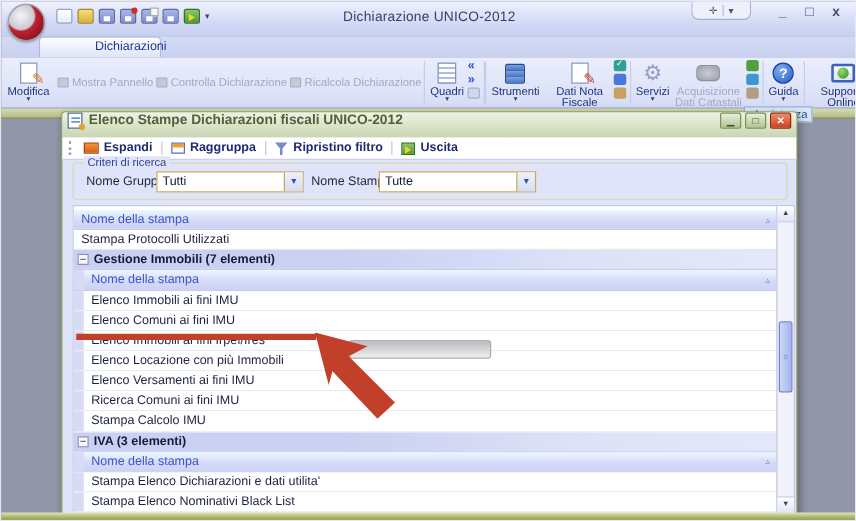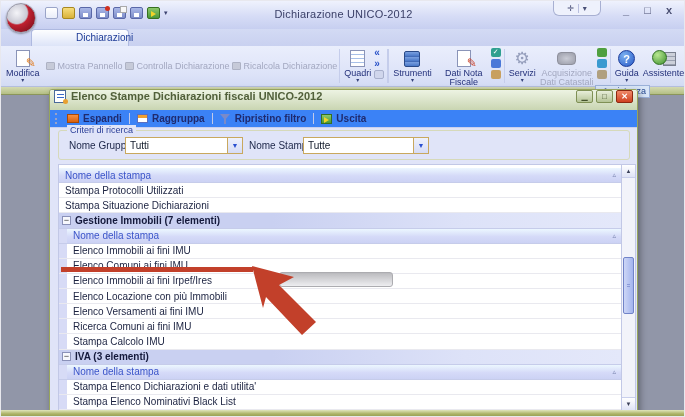--- a/index.html
+++ b/index.html
@@ -98,21 +98,21 @@
   .dtitle{height:20px;border-radius:2px 2px 0 0;display:flex;align-items:flex-start;padding:0 4px;
     background:linear-gradient(#edf3e3,#c9d5b2);}
   .dicon{width:12px;height:13px;background:#fff;border:1px solid #4a6a9a;position:relative;flex:none;}
   .dicon::before{content:"";position:absolute;left:2px;top:3px;width:7px;height:1px;background:#3a6ac8;box-shadow:0 3px 0 #3a6ac8;}
   .dicon::after{content:"";position:absolute;right:-3px;bottom:-2px;width:5px;height:5px;border-radius:50%;background:#e8a030;}
   .dtitle-text{flex:1;padding-left:5px;font-size:11px;font-weight:bold;color:#51603a;}
   .dbtns{display:flex;gap:3px;}
   .dbtn{width:17px;height:13px;border-radius:2px;font-size:8px;line-height:11px;text-align:center;}
   .dbtn-min,.dbtn-max{background:linear-gradient(#e7eeda,#b5c496);border:1px solid #7f9055;color:#44522c;}
   .dbtn-close{background:linear-gradient(#f0males,#cf4020);background:linear-gradient(#f08a6a,#cf4020);border:1px solid #8d2810;color:#fff;font-weight:bold;}
-  .dtoolbar{height:18px;background:#3b82f6;border-bottom:1px solid #c9d0ee;
+  .dtoolbar{height:18px;background:#ffffff;border-bottom:1px solid #c9d0ee;
     display:flex;align-items:center;padding:0 4px;font-size:10px;color:#1f2a6e;font-weight:bold;}
   .grip{width:2px;height:11px;border-left:2px dotted #9aa2c8;margin:0 4px 0 1px;}
   .titem{display:flex;align-items:center;gap:4px;padding:0 6px;white-space:nowrap;}
   .tsep{width:1px;height:11px;background:#c2c9e8;margin:0 1px;}
   .i-espandi{width:12px;height:9px;background:linear-gradient(#f89040,#d86010);border:1px solid #a84808;}
   .i-raggruppa{width:11px;height:9px;background:#fff;border:1px solid #5a6ec0;position:relative;}
   .i-raggruppa::before{content:"";position:absolute;left:0;top:0;right:0;height:3px;background:#f0a030;}
   .i-filtro{position:relative;width:11px;height:10px;}
   .i-filtro::before{content:"";position:absolute;left:0;top:0;width:0;height:0;
     border-left:5px solid transparent;border-right:5px solid transparent;border-top:6px solid #7a8ac8;}
@@ -285,29 +285,20 @@
     </div>
     <div class="rsep"></div>
     <div class="rgroup">
       <div class="rbtn">
         <div class="bicon">
             <div class="icon-help">?</div>
           </div>
         <span class="rlabel">Guida</span>
         <span class="caret">▾</span>
       </div>
-      <div class="rbtn">
-        <div class="bicon">
-          <div class="icon-assist">
-              <div class="stack"></div>
-              <div class="globe"></div>
-            </div>
-        </div>
-        <span class="rlabel">Assistente</span>
-      </div>
     </div>
     <div class="rsep"></div>
     <div class="rgroup">
       <div class="rbtn" style="width:58px;">
         <div class="bicon">
           <div class="icon-monitor">
               <div class="dot"></div>
             </div>
         </div>
         <span class="rlabel2">Supporto Online</span>
@@ -367,23 +358,20 @@
     </div>
 
     <div class="plist">
         <div class="lrow header">
           <span>Nome della stampa</span>
           <span class="sort">▵</span>
         </div>
         <div class="lrow item">
           <span>Stampa Protocolli Utilizzati</span>
         </div>
-        <div class="lrow item">
-          <span>Stampa Situazione Dichiarazioni</span>
-        </div>
         <div class="lrow group">
           <span class="minus">−</span>
           <span>Gestione Immobili (7 elementi)</span>
         </div>
         <div class="lrow header lvl1">
           <span>Nome della stampa</span>
           <span class="sort">▵</span>
         </div>
         <div class="lrow item lvl1">
           <span>Elenco Immobili ai fini IMU</span>

